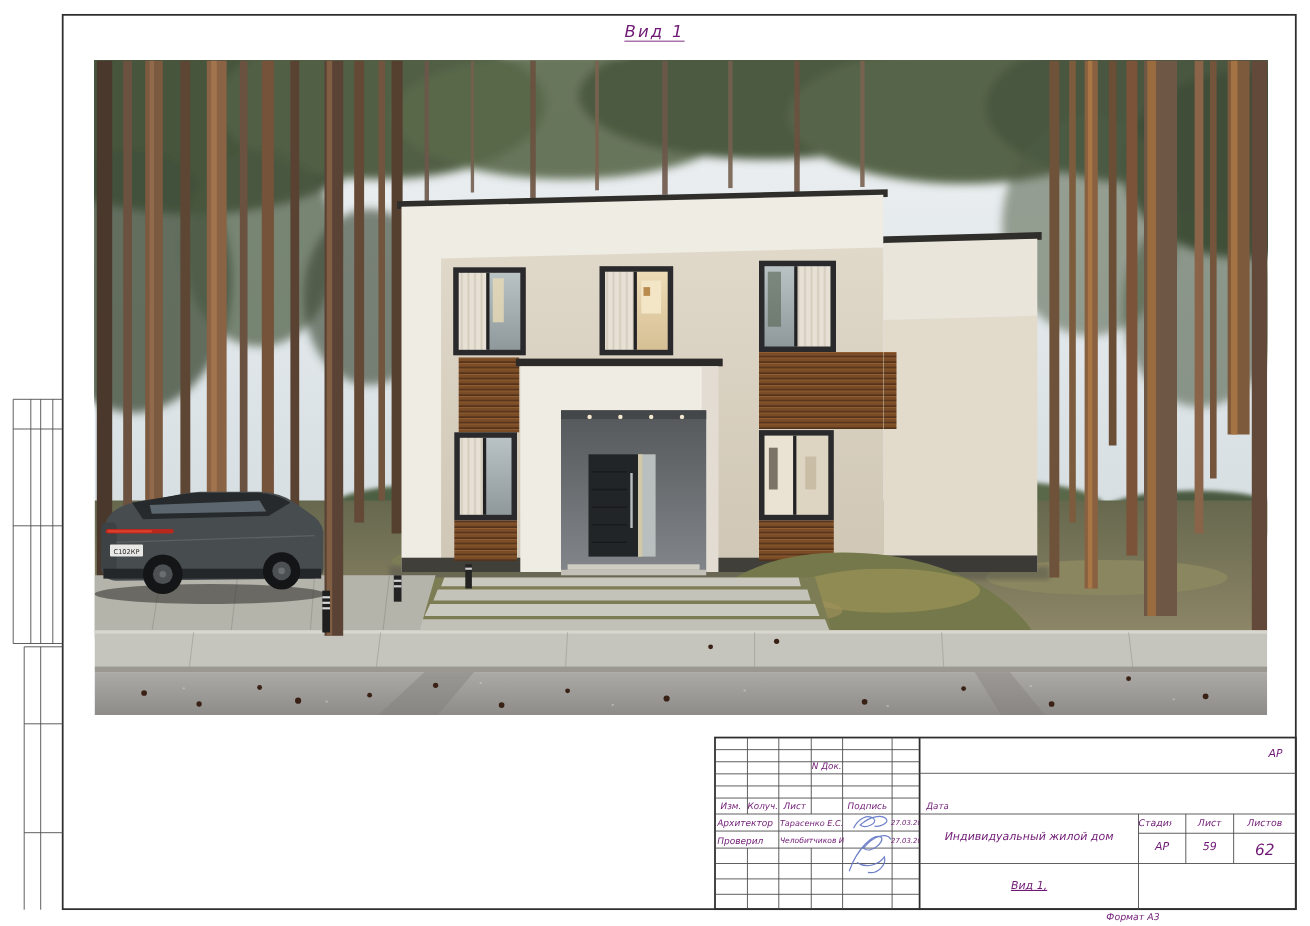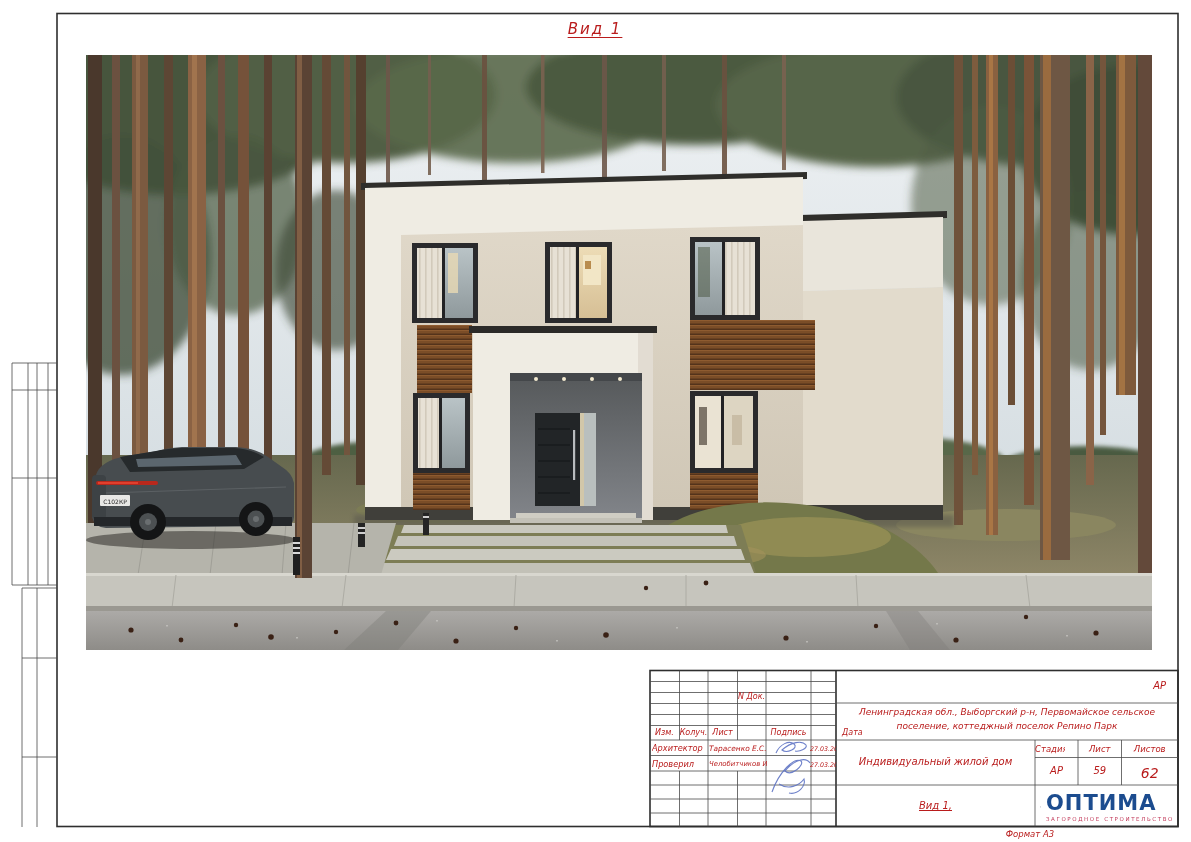--- a/index.html
+++ b/index.html
@@ -1,20 +1,20 @@
 <!DOCTYPE html>
 <html><head>
 <meta charset="utf-8">
 <style>
   html,body{margin:0;padding:0;background:#ffffff;}
   .page{position:relative;width:1191px;height:842px;background:#ffffff;overflow:hidden;
         font-family:"DejaVu Sans",sans-serif;color:#1a1a1a;}
   .abs{position:absolute;}
   .ctr{text-align:center;}
-  .tb{font-style:italic;color:#b91c1c;white-space:nowrap;overflow:hidden;}
+  .tb{font-style:italic;color:#701a75;white-space:nowrap;overflow:hidden;}
   .view-title{font-size:15px;letter-spacing:2px;text-decoration:underline;text-underline-offset:3px;}
   .logo-name{font-weight:bold;font-size:21px;color:#1c4c8f;letter-spacing:1px;line-height:1;}
   .logo-tagline{font-size:5.5px;color:#c23a5a;letter-spacing:1.6px;white-space:nowrap;margin-top:2px;}
   svg{display:block;}
 </style>
 </head>
 <body>
 
 <div class="page">
 
@@ -404,40 +404,27 @@
 
   <div class="abs tb" style="left:652px;top:743px;width:56px;font-size:8.2px;">Архитектор</div>
   <div class="abs tb" style="left:709px;top:744px;width:72px;font-size:7.4px;">Тарасенко Е.С.</div>
   <div class="abs tb ctr" style="left:810px;top:745px;width:26px;font-size:6.3px;">27.03.2026</div>
 
   <div class="abs tb" style="left:652px;top:758.5px;width:56px;font-size:8.2px;">Проверил</div>
   <div class="abs tb" style="left:709px;top:759.5px;width:58px;font-size:6.9px;">Челобитчиков И.С.</div>
   <div class="abs tb ctr" style="left:810px;top:760.5px;width:26px;font-size:6.3px;">27.03.2026</div>
 
   <div class="abs tb" style="left:836px;top:680px;width:330px;font-size:10px;text-align:right;">АР</div>
-  <div class="abs tb ctr" style="left:842px;top:706px;width:330px;font-size:9px;line-height:1.5;white-space:normal;">Ленинградская обл., Выборгский р-н, Первомайское сельское поселение, коттеджный поселок Репино Парк</div>
   <div class="abs tb ctr" style="left:836px;top:756px;width:199px;font-size:10px;">Индивидуальный жилой дом</div>
 
   <div class="abs tb ctr" style="left:1035px;top:744px;width:30px;font-size:8.5px;">Стадия</div>
   <div class="abs tb ctr" style="left:1078px;top:744px;width:43.5px;font-size:8.5px;">Лист</div>
   <div class="abs tb ctr" style="left:1121.5px;top:744px;width:56.5px;font-size:8.5px;">Листов</div>
   <div class="abs tb ctr" style="left:1035px;top:765px;width:43px;font-size:10px;">АР</div>
   <div class="abs tb ctr" style="left:1078px;top:765px;width:43.5px;font-size:10px;">59</div>
   <div class="abs tb ctr" style="left:1121.5px;top:765px;width:56.5px;font-size:14px;">62</div>
 
   <div class="abs tb ctr" style="left:836px;top:800px;width:199px;font-size:10px;text-decoration:underline;">Вид 1,</div>
 
-  <div class="abs" style="left:1040px;top:789px;width:134px;height:36px;display:flex;align-items:center;">
-    <svg width="34" height="34" viewBox="0 0 34 34">
-      <circle cx="17" cy="17" r="14.5" fill="none" stroke="#1c4c8f" stroke-width="4"></circle>
-      <path d="M8,16 Q10,10 16,10 Q20,10 21,13 L15,16 Z" fill="#e2541f"></path>
-      <polygon points="20,12 26,10.5 27,15 21,16.5" fill="#1f9e7e"></polygon>
-      <polygon points="10,20 17,14.5 24,20 24,24 10,24" fill="none" stroke="#8c1f86" stroke-width="2"></polygon>
-    </svg>
-    <div style="margin-left:5px;">
-      <div class="logo-name">ОПТИМА</div>
-      <div class="logo-tagline">ЗАГОРОДНОЕ СТРОИТЕЛЬСТВО</div>
-    </div>
-  </div>
 
   <div class="abs tb ctr" style="left:980px;top:829px;width:100px;font-size:8.5px;">Формат А3</div>
 
 </div>
 
 </body></html>

